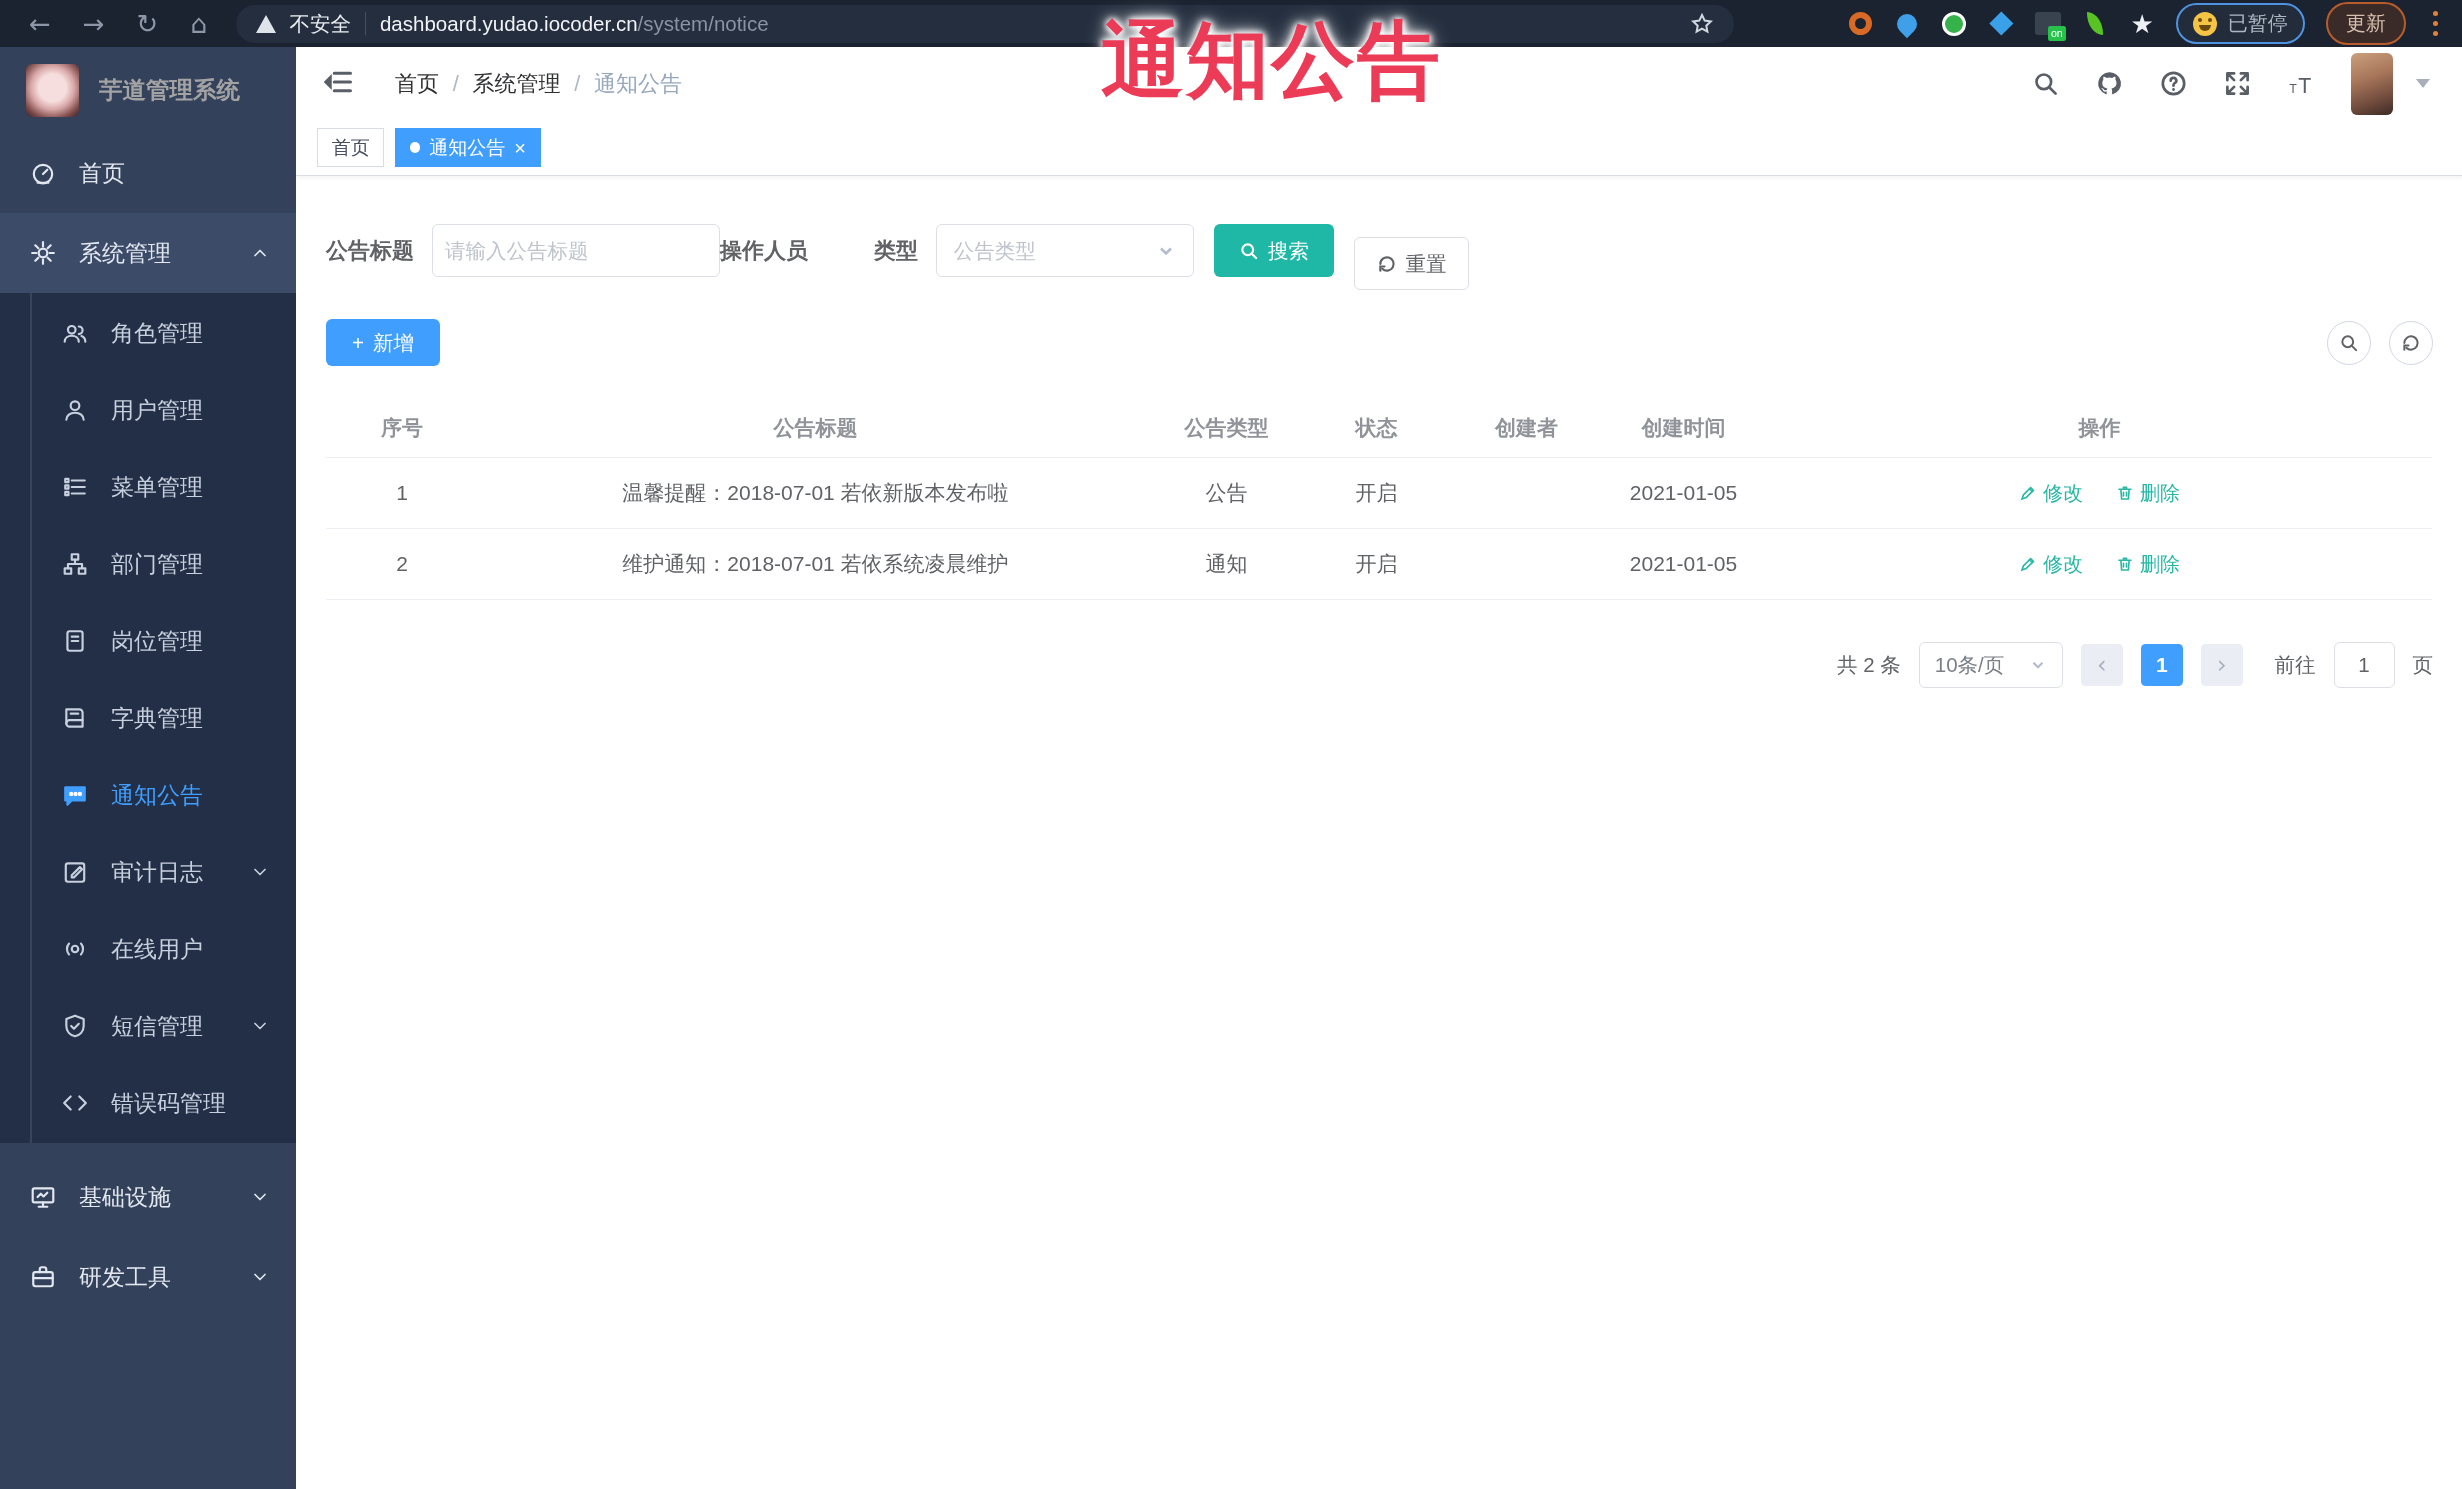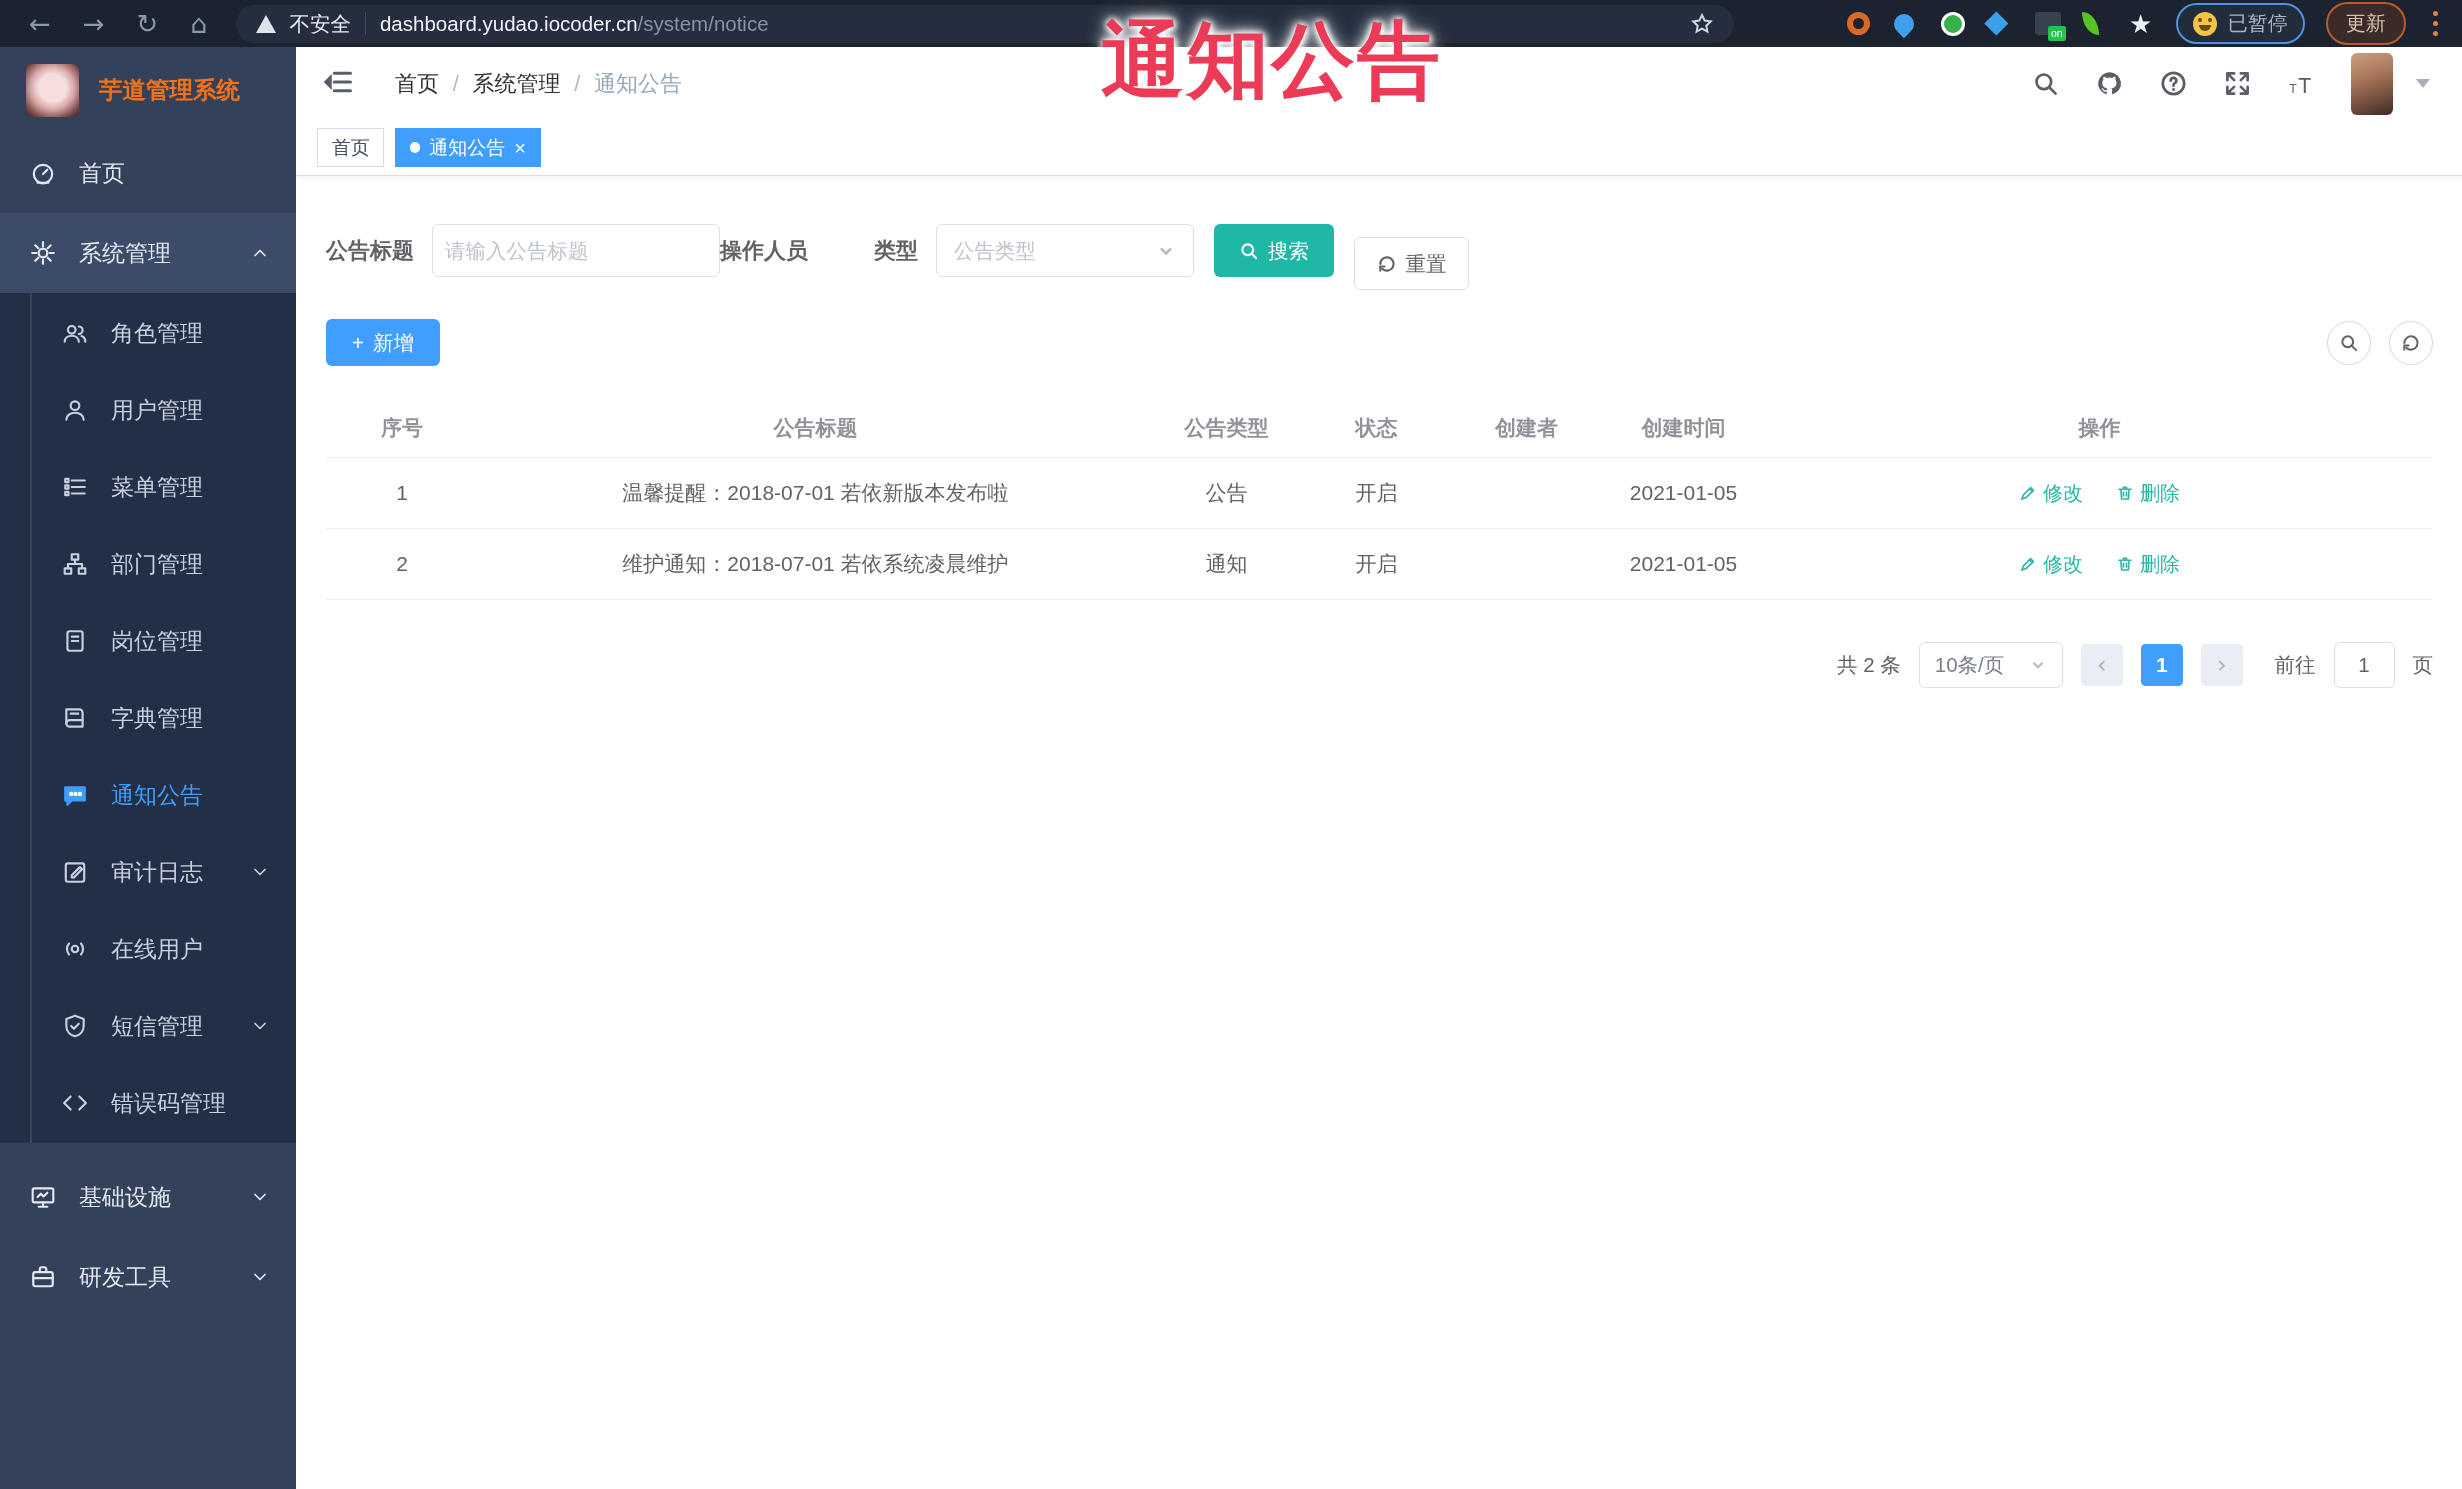--- a/index.html
+++ b/index.html
@@ -15,21 +15,21 @@
   .url-pill { height:38px; width:1498px; background:#242e3e; border-radius:20px;
     display:flex; align-items:center; padding:0 20px; gap:13.7px; color:#e8ebf0; font-size:20.5px; }
   .warn-tri { width:0; height:0; border-left:10.6px solid transparent; border-right:10.6px solid transparent;
     border-bottom:18px solid #dfe3ea; position:relative; }
   .url-sep { width:1.5px; height:23px; background:#465062; }
   .url-domain { color:#f1f3f7; }
   .url-path { color:#8a93a3; }
   .pill-spacer { flex:1; }
   .star-svg { width:24px; height:24px; stroke:#cfd6e0; fill:none; stroke-width:2; cursor:pointer; }
   .ext-row { display:flex; align-items:center; gap:21px; padding:0 18px 0 23px; margin-left:auto; }
-  .ext { width:26px; height:26px; display:flex; align-items:center; cursor:pointer; }
+  .ext { width:26px; height:26px; display:flex; align-items:center; justify-content:center; cursor:pointer; }
   .ext-orange { width:23px; height:23px; border:6.8px solid #d96a26; border-radius:50%; }
   .ext-pin { width:20px; height:20px; background:#3f9fe8; border-radius:50% 50% 50% 0; transform:rotate(-45deg); }
   .ext-green { width:24px; height:24px; background:#35b24a; border:3px solid #fff; border-radius:50%; }
   .ext-diamond { width:16.7px; height:16.7px; background:#3aa0e8; transform:rotate(45deg); }
   .ext-on { width:26px; height:23px; background:#39424f; border-radius:3px; position:relative; }
   .on-badge { position:absolute; right:-4.6px; bottom:-6px; background:#27c24a; color:#fff;
     font-size:10.6px; line-height:1; padding:2.3px 3px; border-radius:2.3px; }
   .ext-leaf { width:16.7px; height:23px; background:#58c322; border-radius:0 100% 0 100%; }
   .ext-star { color:#eef1f5; font-size:26px; line-height:1; font-family:"DejaVu Sans",sans-serif; }
   .capsule { display:flex; align-items:center; gap:10.6px; border-radius:758px; padding:4.6px 15px; cursor:pointer; }
@@ -41,21 +41,21 @@
     border-radius:0 0 12px 12px; background:#6b4a12; }
   .capsule-update { border:2.3px solid #b85c2b; background:#3a2a28; color:#d5bfae; font-size:20px; padding:6px 18px; }
   .kebab { display:flex; flex-direction:column; gap:4.6px; padding:0 6px; cursor:pointer; }
   .kebab i { width:5.3px; height:5.3px; border-radius:50%; background:#e0813a; }
 
   
   .sidebar { position:absolute; left:0; top:47px; width:296px; height:1443px; background:#33415a; z-index:3; }
   .logo-row { height:86px; display:flex; align-items:center; gap:20px; padding-left:26px; }
   .logo-img { width:53px; height:53px; border-radius:6px;
     background:radial-gradient(circle at 50% 45%, #f6dede 0 35%, #d8a7a7 55%, #7e4a4a 80%, #2e2430 100%); }
-  .logo-title { color:#f97316; font-size:23.5px; font-weight:bold; }
+  .logo-title { color:#a3a3a3; font-size:23.5px; font-weight:bold; }
   .s-item { display:flex; align-items:center; height:80px; padding:0 26px 0 30px; gap:23px;
     color:#e2e7f0; font-size:23px; cursor:pointer; }
   .s-item svg { width:26px; height:26px; stroke:currentColor; fill:none; stroke-width:2;
     stroke-linecap:round; stroke-linejoin:round; flex:0 0 auto; }
   .s-item .caret { margin-left:auto; }
   .s-item.system { background:#3c4c68; }
   .submenu { background:#222f46; position:relative; padding:1.5px 0; }
   .submenu:before { content:""; position:absolute; left:30px; top:0; bottom:0; width:1.5px; background:rgba(255,255,255,.10); }
   .submenu .s-item { padding-left:62px; height:77px; color:#c7d0de; font-size:23px; }
   .submenu .s-item.active { color:#409eff; }

